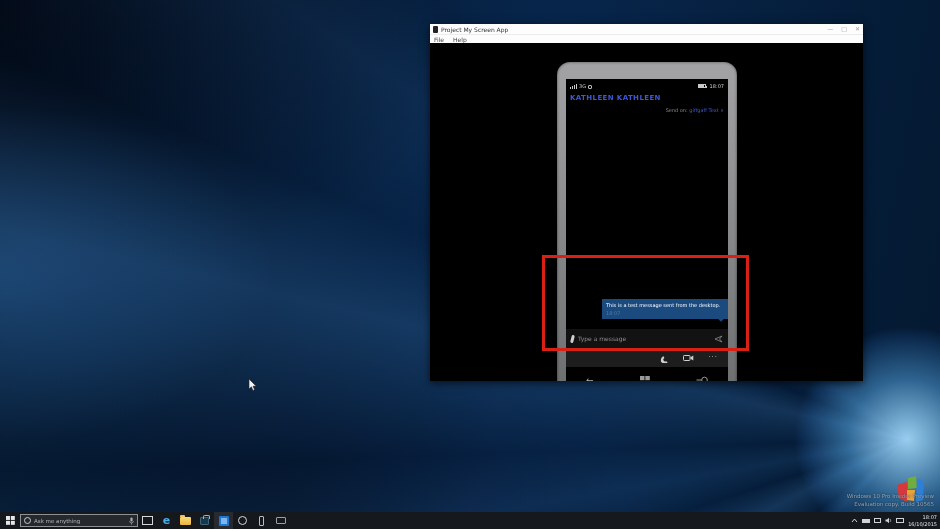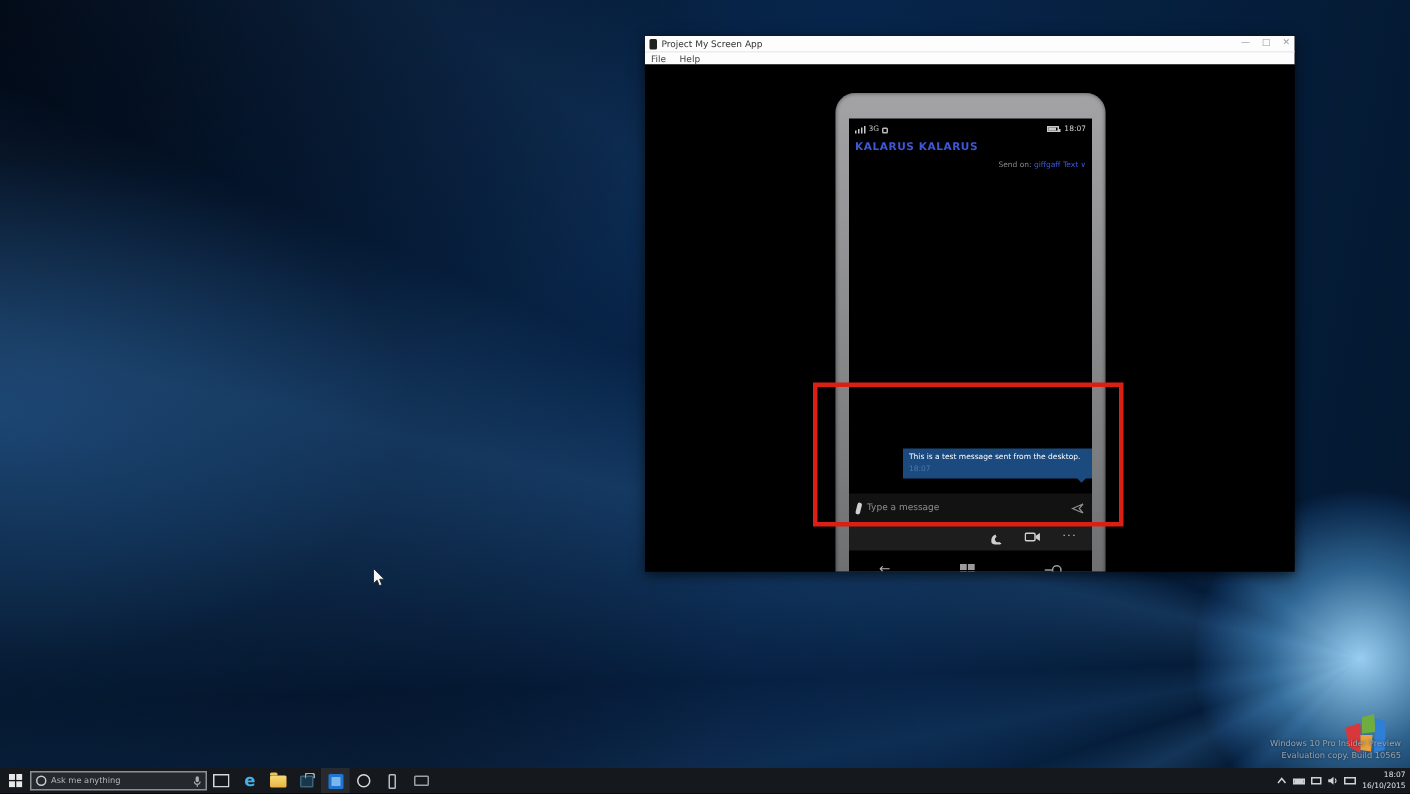--- a/index.html
+++ b/index.html
@@ -146,21 +146,21 @@
             </div>
             <div class="sgroup" style="align-items:center">
               <span class="batt">
                   <b></b>
                   <u></u>
                 </span>
               <span class="ptime">18:07</span>
             </div>
           </div>
 
-          <div class="contact">KALARUS KALARUS</div>
+          <div class="contact">KATHLEEN KATHLEEN</div>
           <div class="sendon">
             <span class="lbl">Send on:</span>
             <span class="val">giffgaff Text</span>
             <span class="val">∨</span>
           </div>
 
           <div class="bubble">
             <div class="btxt">This is a test message sent from the desktop.</div>
             <div class="btime">18:07</div>
             <div class="btail"></div>

